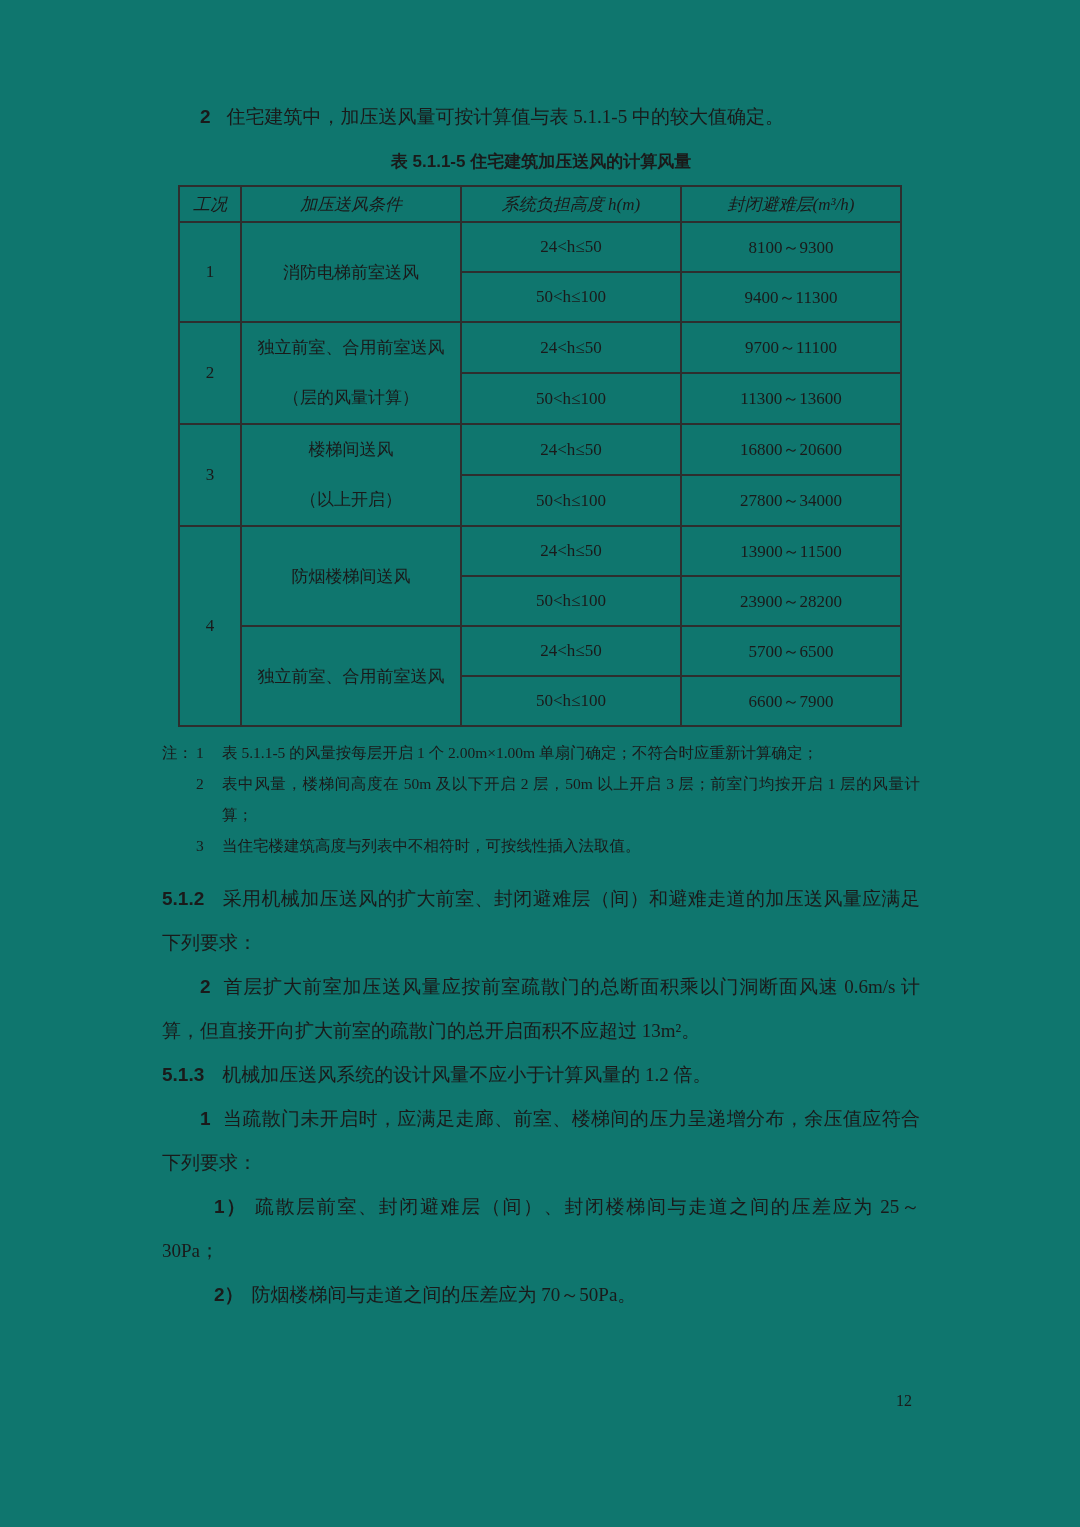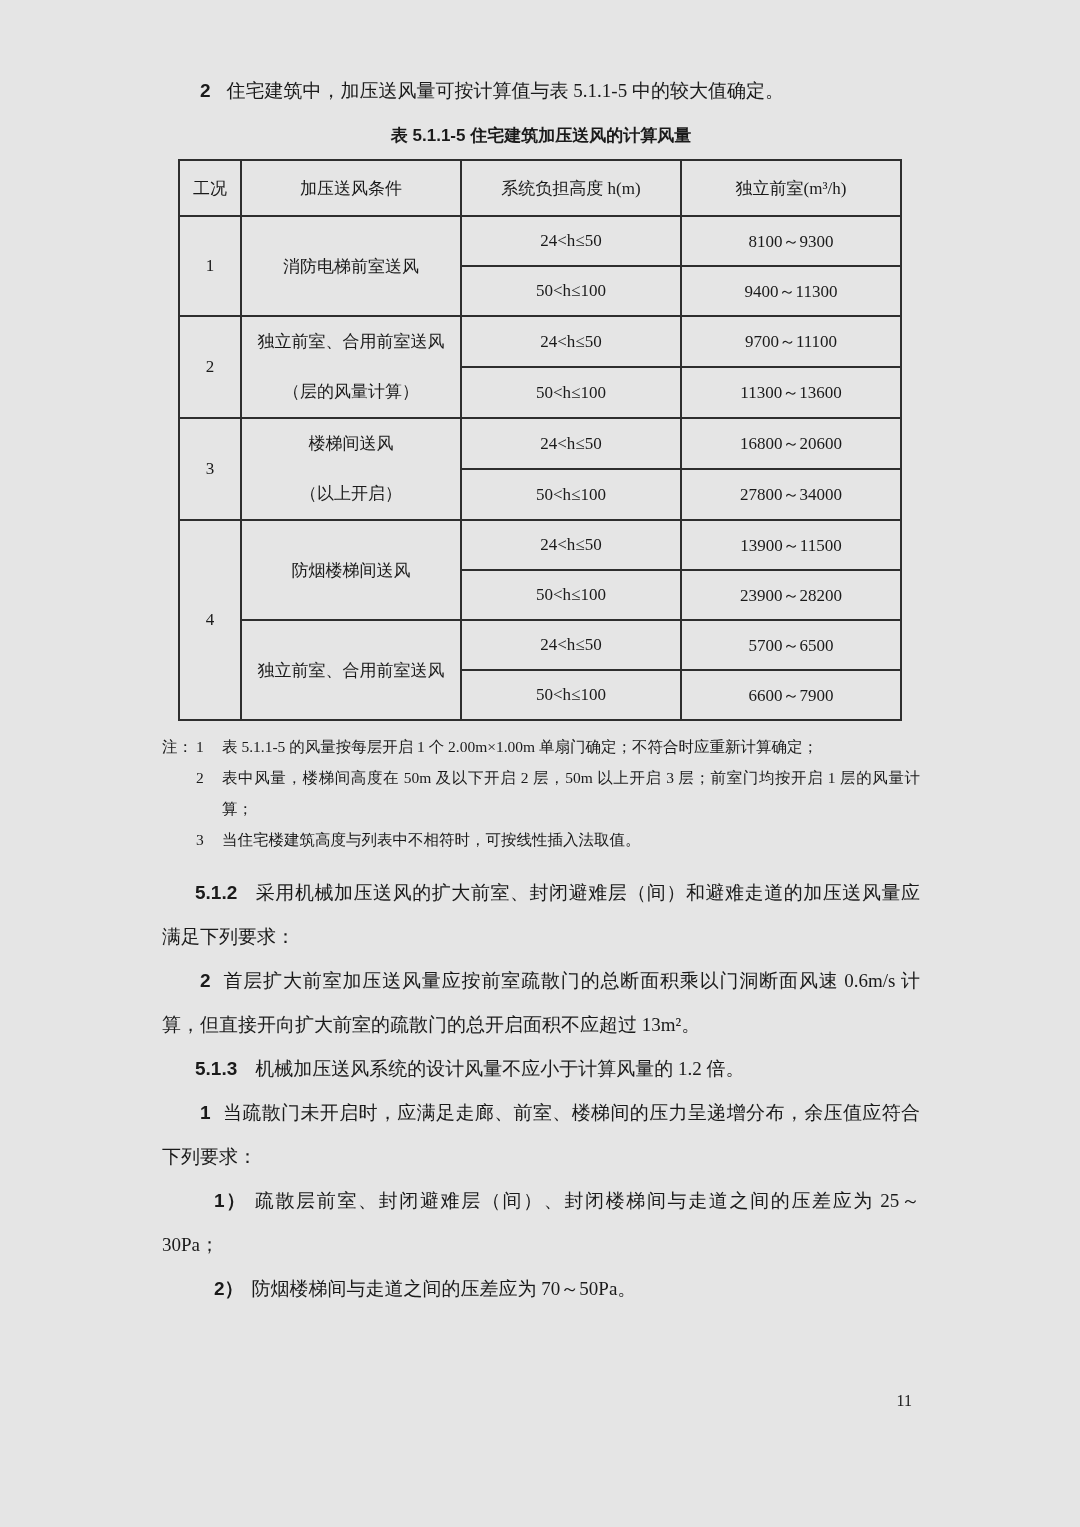--- a/index.html
+++ b/index.html
@@ -1,25 +1,25 @@
 <!DOCTYPE html>
 <html lang="zh"><head>
 <meta charset="utf-8">
 <style>
   html,body{margin:0;padding:0;background:#ffffff;}
   .page{
     position:relative;
     width:1080px;
     height:1527px;
     margin:0 auto;
-    background:#e5e5e5;
+    background:#0f766e;
     color:#1a1a1a;
     font-family:"Liberation Serif","DejaVu Serif",serif;
     box-sizing:border-box;
-    padding:76px 160px 0 162px;
+    padding:102px 160px 0 162px;
     overflow:hidden;
   }
   .sans-bold{font-family:"Liberation Sans","DejaVu Sans",sans-serif;font-weight:bold;}
 
   
   .intro{font-size:19px;line-height:30px;margin:0 0 18px 0;text-indent:38px;}
   .intro .pnum{margin-right:16px;}
 
   
   .tbl-title{
@@ -39,37 +39,37 @@
   }
   table.spec th, table.spec td{
     border:2px solid #2e2e2e;
     text-align:center;
     vertical-align:middle;
     font-size:17px;
     font-weight:normal;
     padding:0;
   }
   table.spec tr{height:50px;}
-  table.spec tr.hdr{height:56px;}
+  table.spec tr.hdr{height:36px;font-style:italic;}
   .cond-line{height:50px;line-height:50px;}
 
   
   .notes{margin:10px 0 0 0;font-size:15.5px;line-height:31px;}
   .note-row{display:flex;}
   .note-label{width:34px;flex:none;}
   .note-label.empty{visibility:hidden;}
   .note-num{width:26px;flex:none;}
   .note-text{flex:1;text-align:justify;}
 
   
   .body-block{margin-top:16px;}
   .para{font-size:19px;line-height:44px;text-align:justify;margin:0;}
   .para .pnum{font-family:"Liberation Sans","DejaVu Sans",sans-serif;font-weight:bold;}
   .para.section{text-indent:0;}
-  .para.section .pnum{margin-right:18px;margin-left:33px;}
+  .para.section .pnum{margin-right:18px;}
   .para.item{text-indent:38px;}
   .para.item .pnum{margin-right:12px;}
   .para.subitem{text-indent:52px;}
   .para.subitem .pnum{margin-right:8px;}
 
   .page-number{
     position:absolute;
     top:1392px;
     right:168px;
     font-size:16px;
@@ -91,21 +91,21 @@
       <col style="width:62px">
         <col style="width:220px">
         <col style="width:220px">
         <col style="width:220px">
     </colgroup>
     <tbody>
       <tr class="hdr">
         <th>工况</th>
         <th>加压送风条件</th>
         <th>系统负担高度 h(m)</th>
-        <th>独立前室(m³/h)</th>
+        <th>封闭避难层(m³/h)</th>
       </tr>
 
       <tr>
         <td rowspan="2">1</td>
         <td rowspan="2">
           <div>消防电梯前室送风</div>
         </td>
         <td>24&lt;h≤50</td>
         <td>8100～9300</td>
       </tr>
@@ -201,15 +201,15 @@
     </p>
     <p class="para subitem">
       <span class="pnum">1）</span><span>疏散层前室、封闭避难层（间）、封闭楼梯间与走道之间的压差应为 25～30Pa；</span>
     </p>
     <p class="para subitem">
       <span class="pnum">2）</span><span>防烟楼梯间与走道之间的压差应为 70～50Pa。</span>
     </p>
 
   </div>
 
-  <div class="page-number">11</div>
+  <div class="page-number">12</div>
 
 </div>
 
 </body></html>

